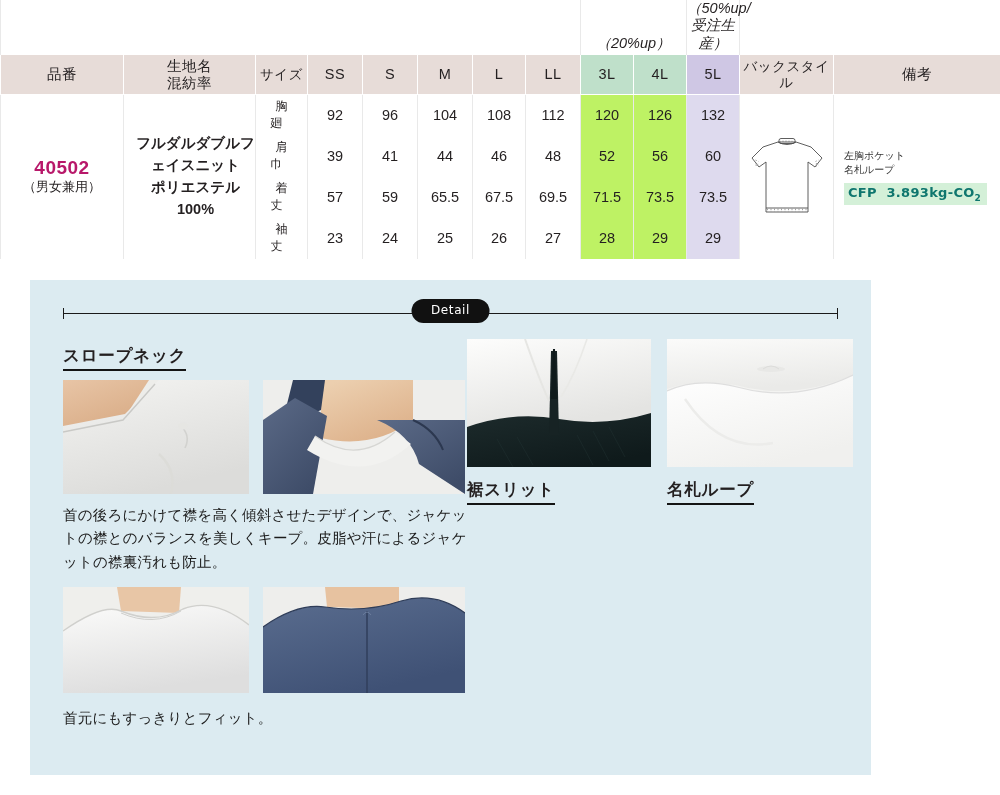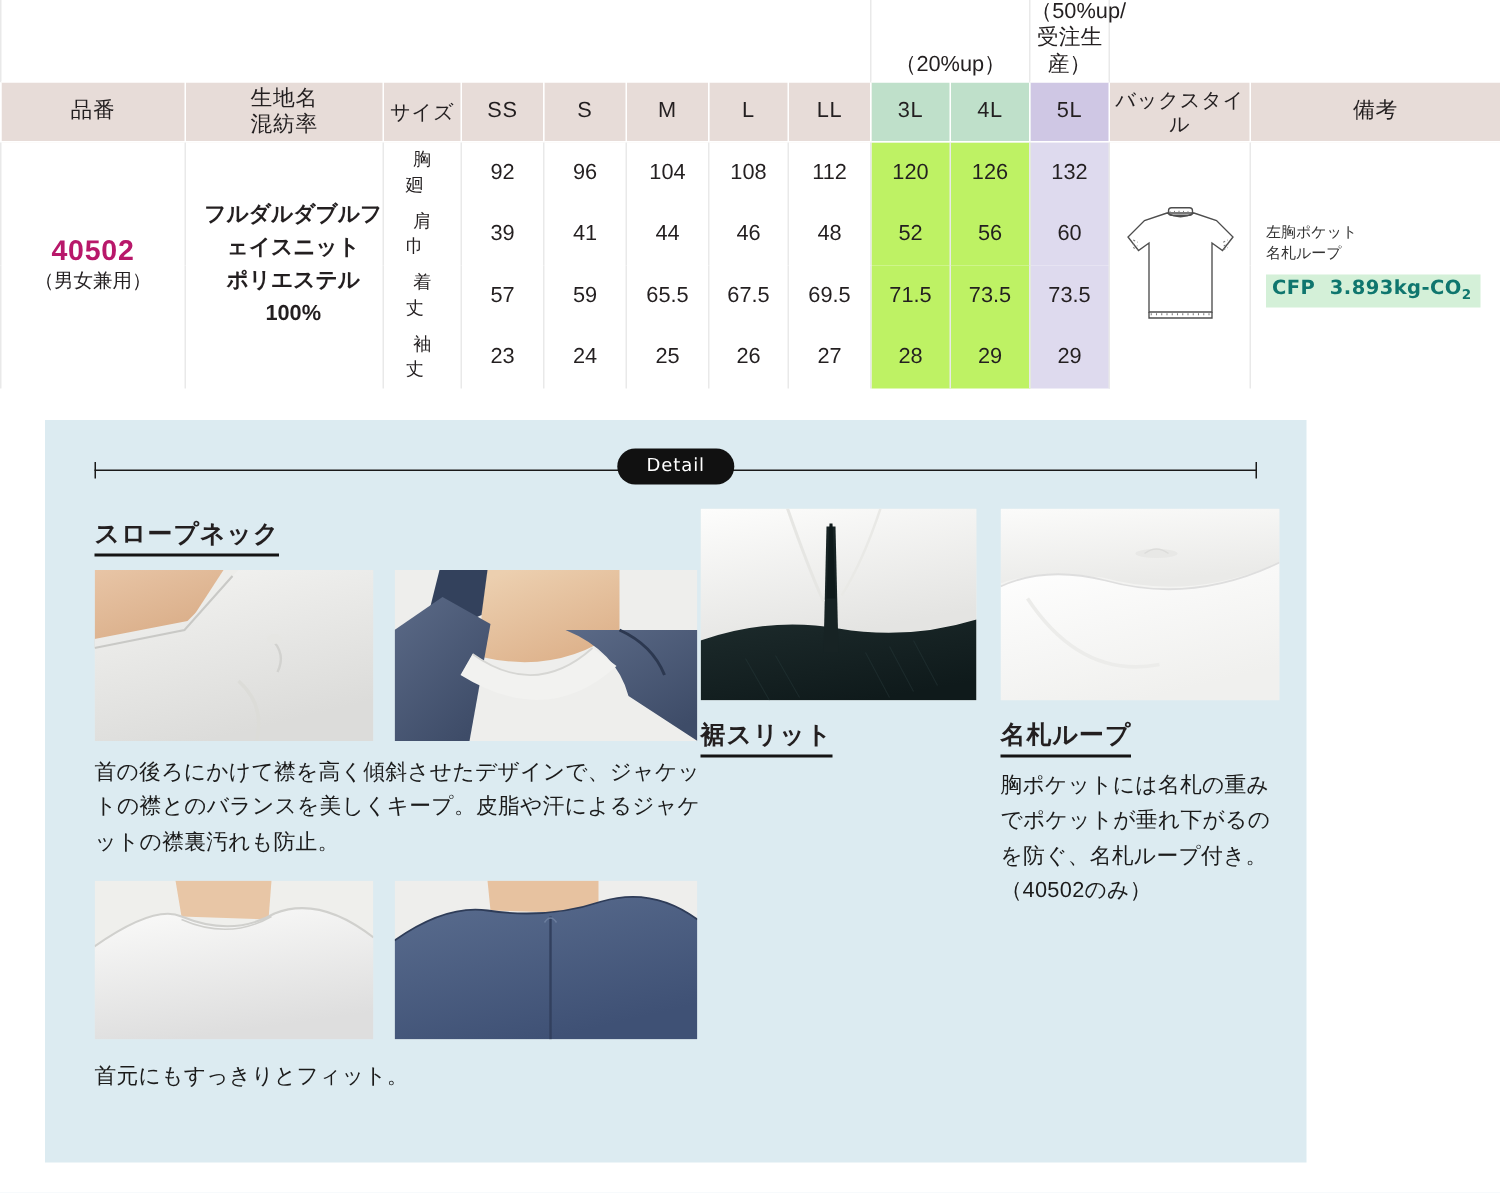--- a/index.html
+++ b/index.html
@@ -29,20 +29,21 @@
   
   .preheader td {
     border: none;
     background: #ffffff;
     height: 38px;
     font-size: 11.5px;
     color: #3a3a3a;
     line-height: 1.2;
     vertical-align: bottom;
     padding-bottom: 2px;
+    font-style: italic;
   }
   
   .hdr th {
     background: #e7dcd8;
     height: 40px;
     font-size: 14.5px;
     color: #231f20;
     line-height: 1.18;
     letter-spacing: .5px;
   }
@@ -454,19 +455,18 @@
             <rect width="186" height="128" fill="#f3f3f1"></rect>
             <path d="M0 0 L186 0 L186 36 q-60 26 -118 10 Q26 40 0 50 Z" fill="url(#gw4)"></path>
             <path d="M0 52 q30 -14 70 -4 q58 16 116 -12 L186 128 L0 128 Z" fill="url(#gw5)"></path>
             <path d="M0 52 q30 -14 70 -4 q58 16 116 -12" fill="none" stroke="#dedede" stroke-width="1.2"></path>
             <path d="M18 60 q36 54 88 44" fill="none" stroke="#ececea" stroke-width="2.4"></path>
             <ellipse cx="104" cy="30" rx="14" ry="3" fill="#e8e8e6"></ellipse>
             <path d="M96 30 q8 -6 16 0" fill="none" stroke="#dcdcda" stroke-width="1"></path>
           </svg>
         </div>
         <div class="sec-title" style="margin-top:12px">名札ループ</div>
-        <div class="sec-text" style="margin-top:8px">胸ポケットには名札の重みでポケットが垂れ下がるのを防ぐ、名札ループ付き。（40502のみ）</div>
       </div>
 
     </div>
   </div>
 
 </div>
 
 </body></html>

